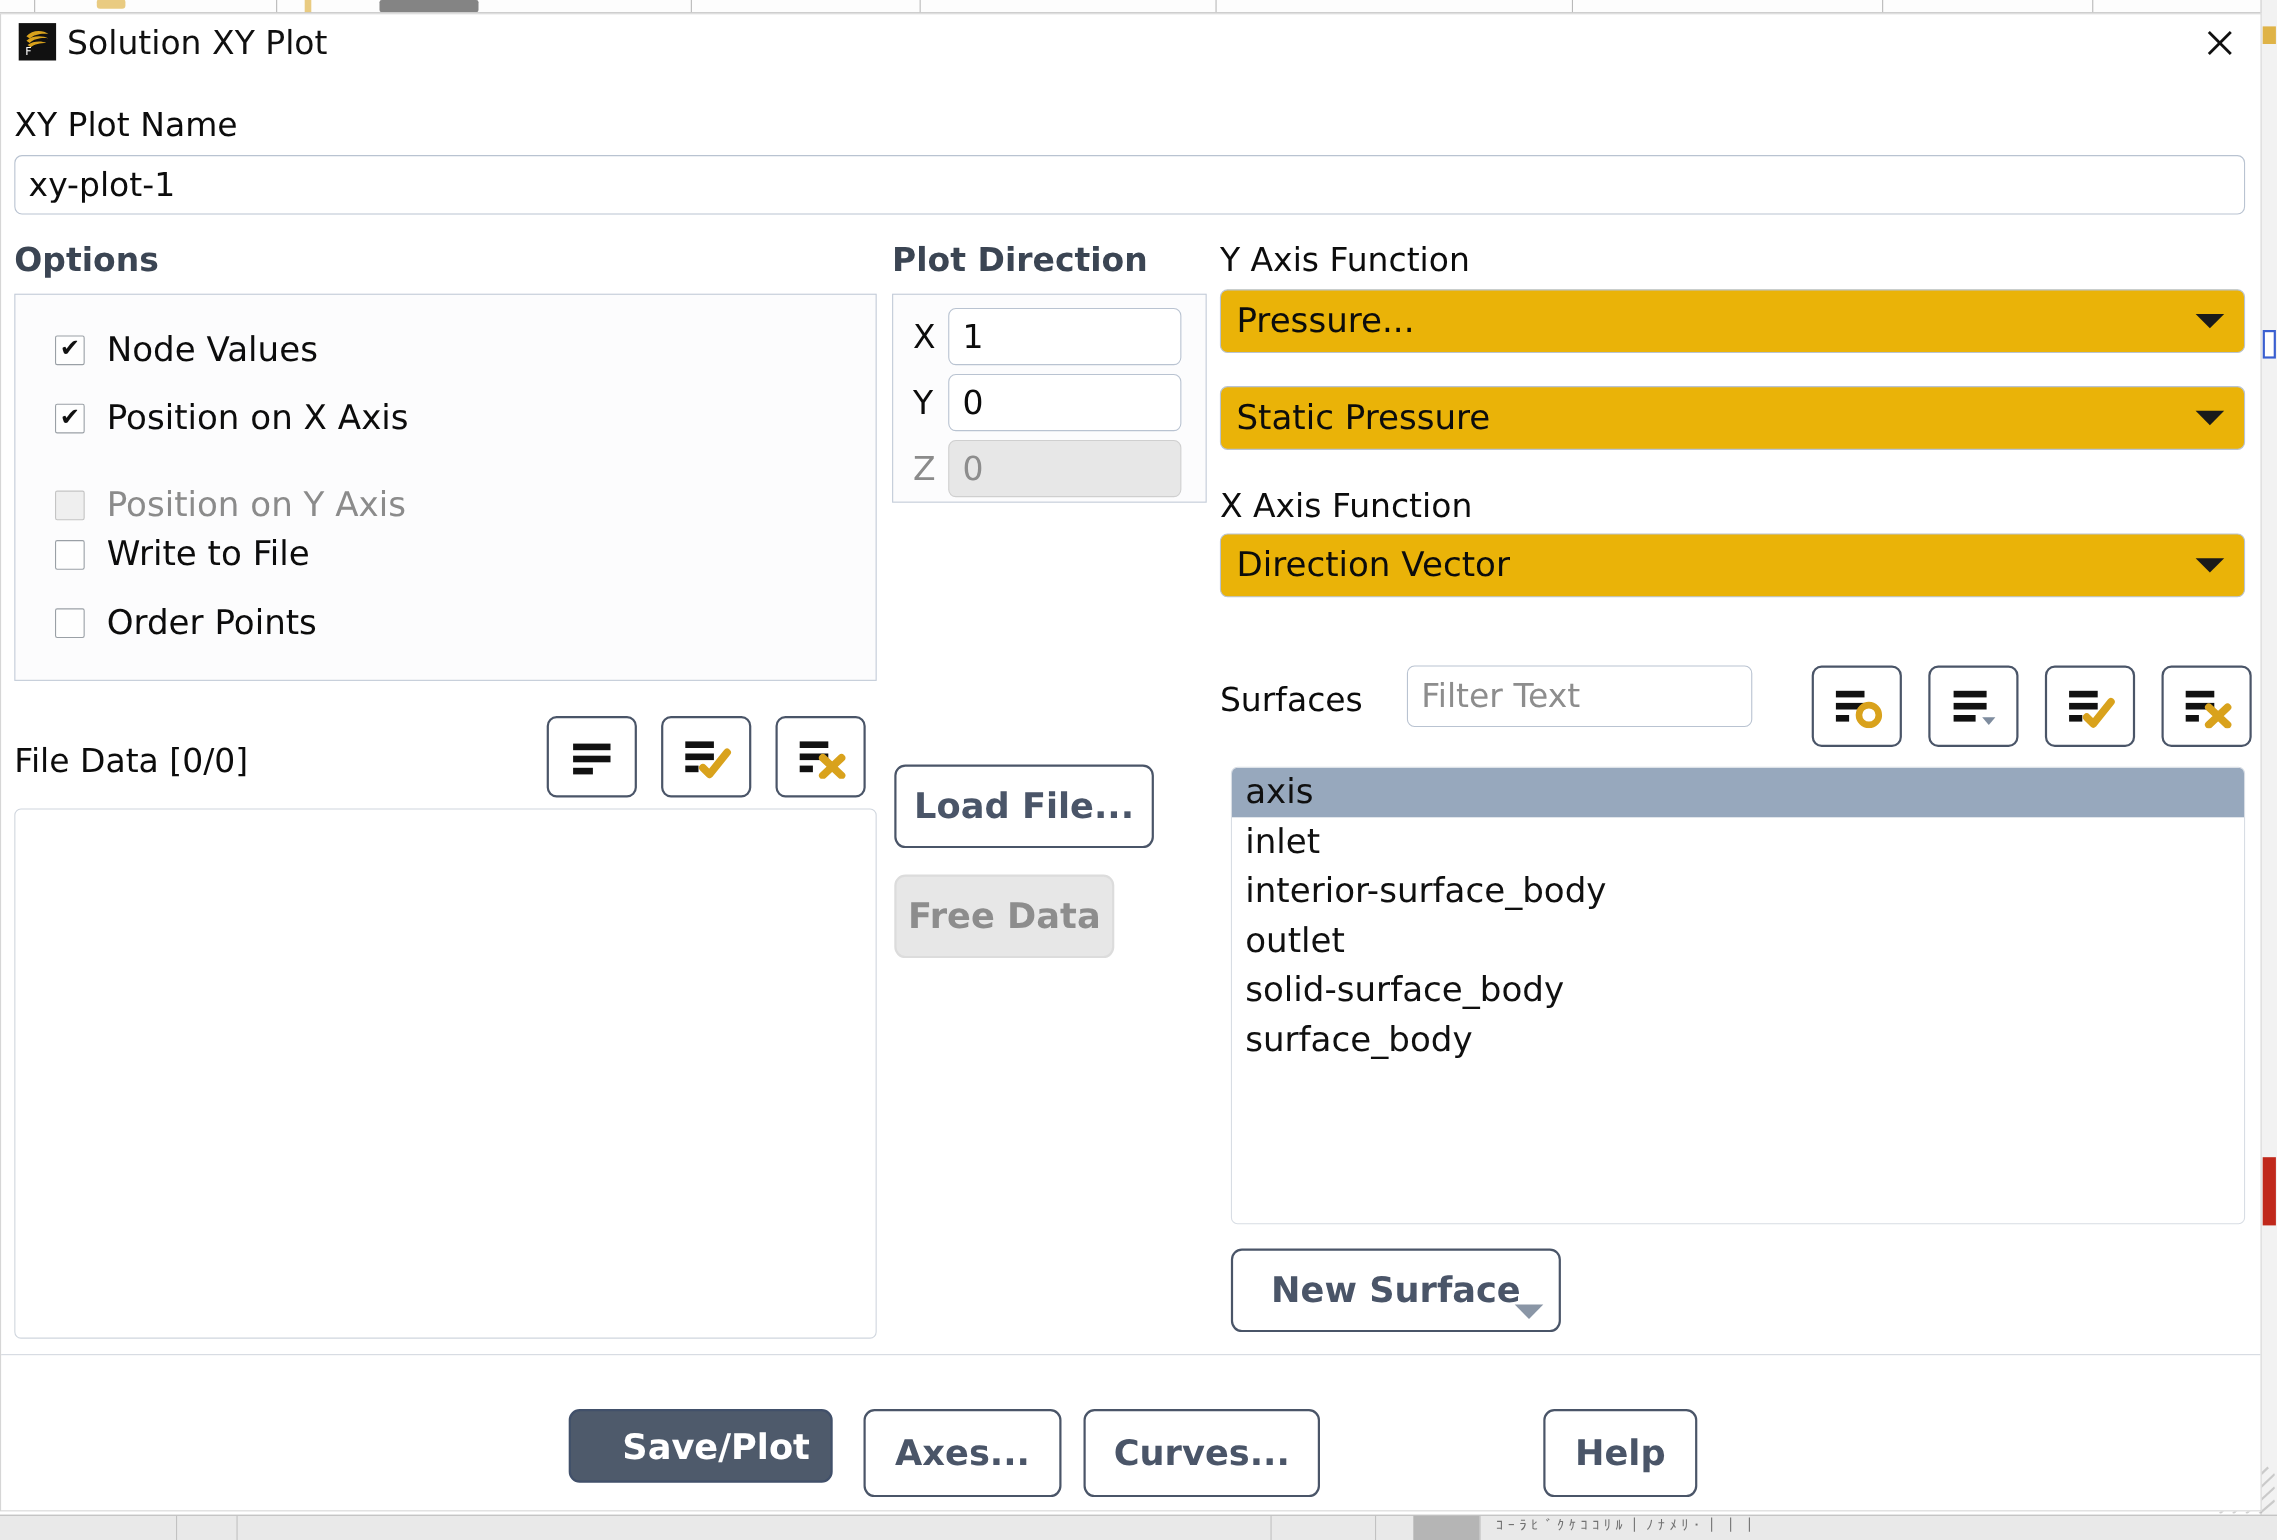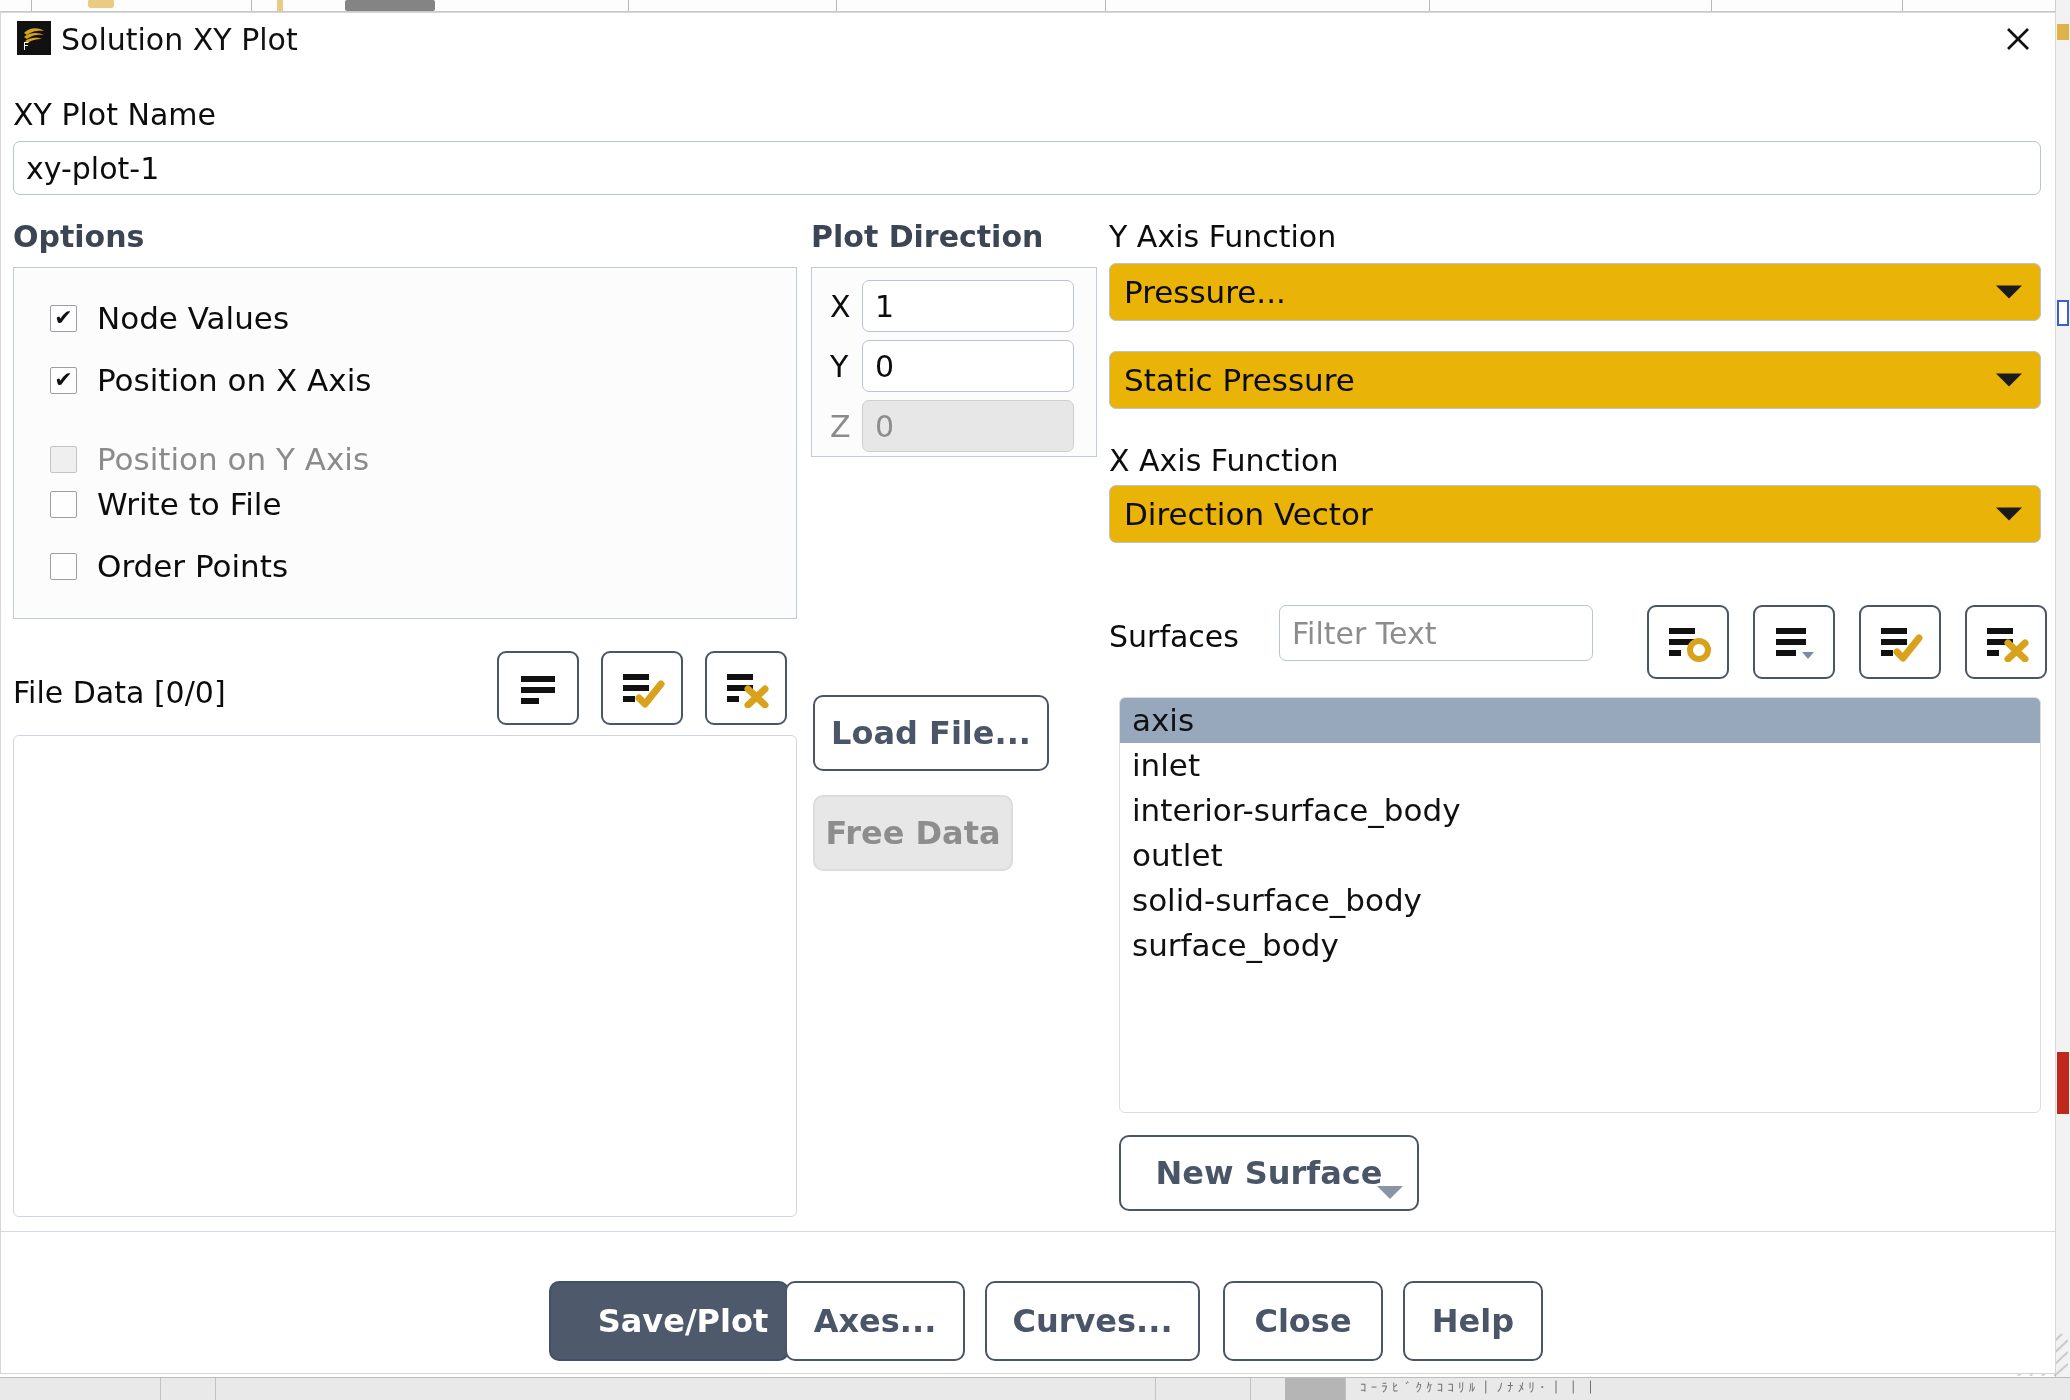--- a/index.html
+++ b/index.html
@@ -342,20 +342,19 @@
 
     <div class="btn" style="left:1118px; top:1122px; width:300px; height:76px;">
       <span>New Surface</span>
       <span style="position:absolute; right:14px; bottom:10px; width:0; height:0;
                    border-left:13px solid transparent; border-right:13px solid transparent;
                    border-top:13px solid #8a96a6;"></span>
     </div>
 
     <div class="hr" style="left:0px; top:1218px; width:2054px;"></div>
 
-    <div class="btn primary" style="left:548px; top:1268px; width:240px; height:80px;padding-left:28px;">Save/Plot</div>
+    <div class="btn primary" style="left:516px; top:1268px; width:240px; height:67px;padding-left:28px;">Save/Plot</div>
     <div class="btn" style="left:784px; top:1268px; width:180px; height:80px;">Axes...</div>
     <div class="btn" style="left:984px; top:1268px; width:215px; height:80px;">Curves...</div>
-    <div class="btn" style="left:1222px; top:1268px; width:160px; height:80px;">Close</div>
     <div class="btn" style="left:1402px; top:1268px; width:140px; height:80px;">Help</div>
 
   </div>
 </div>
 
 </body></html>

